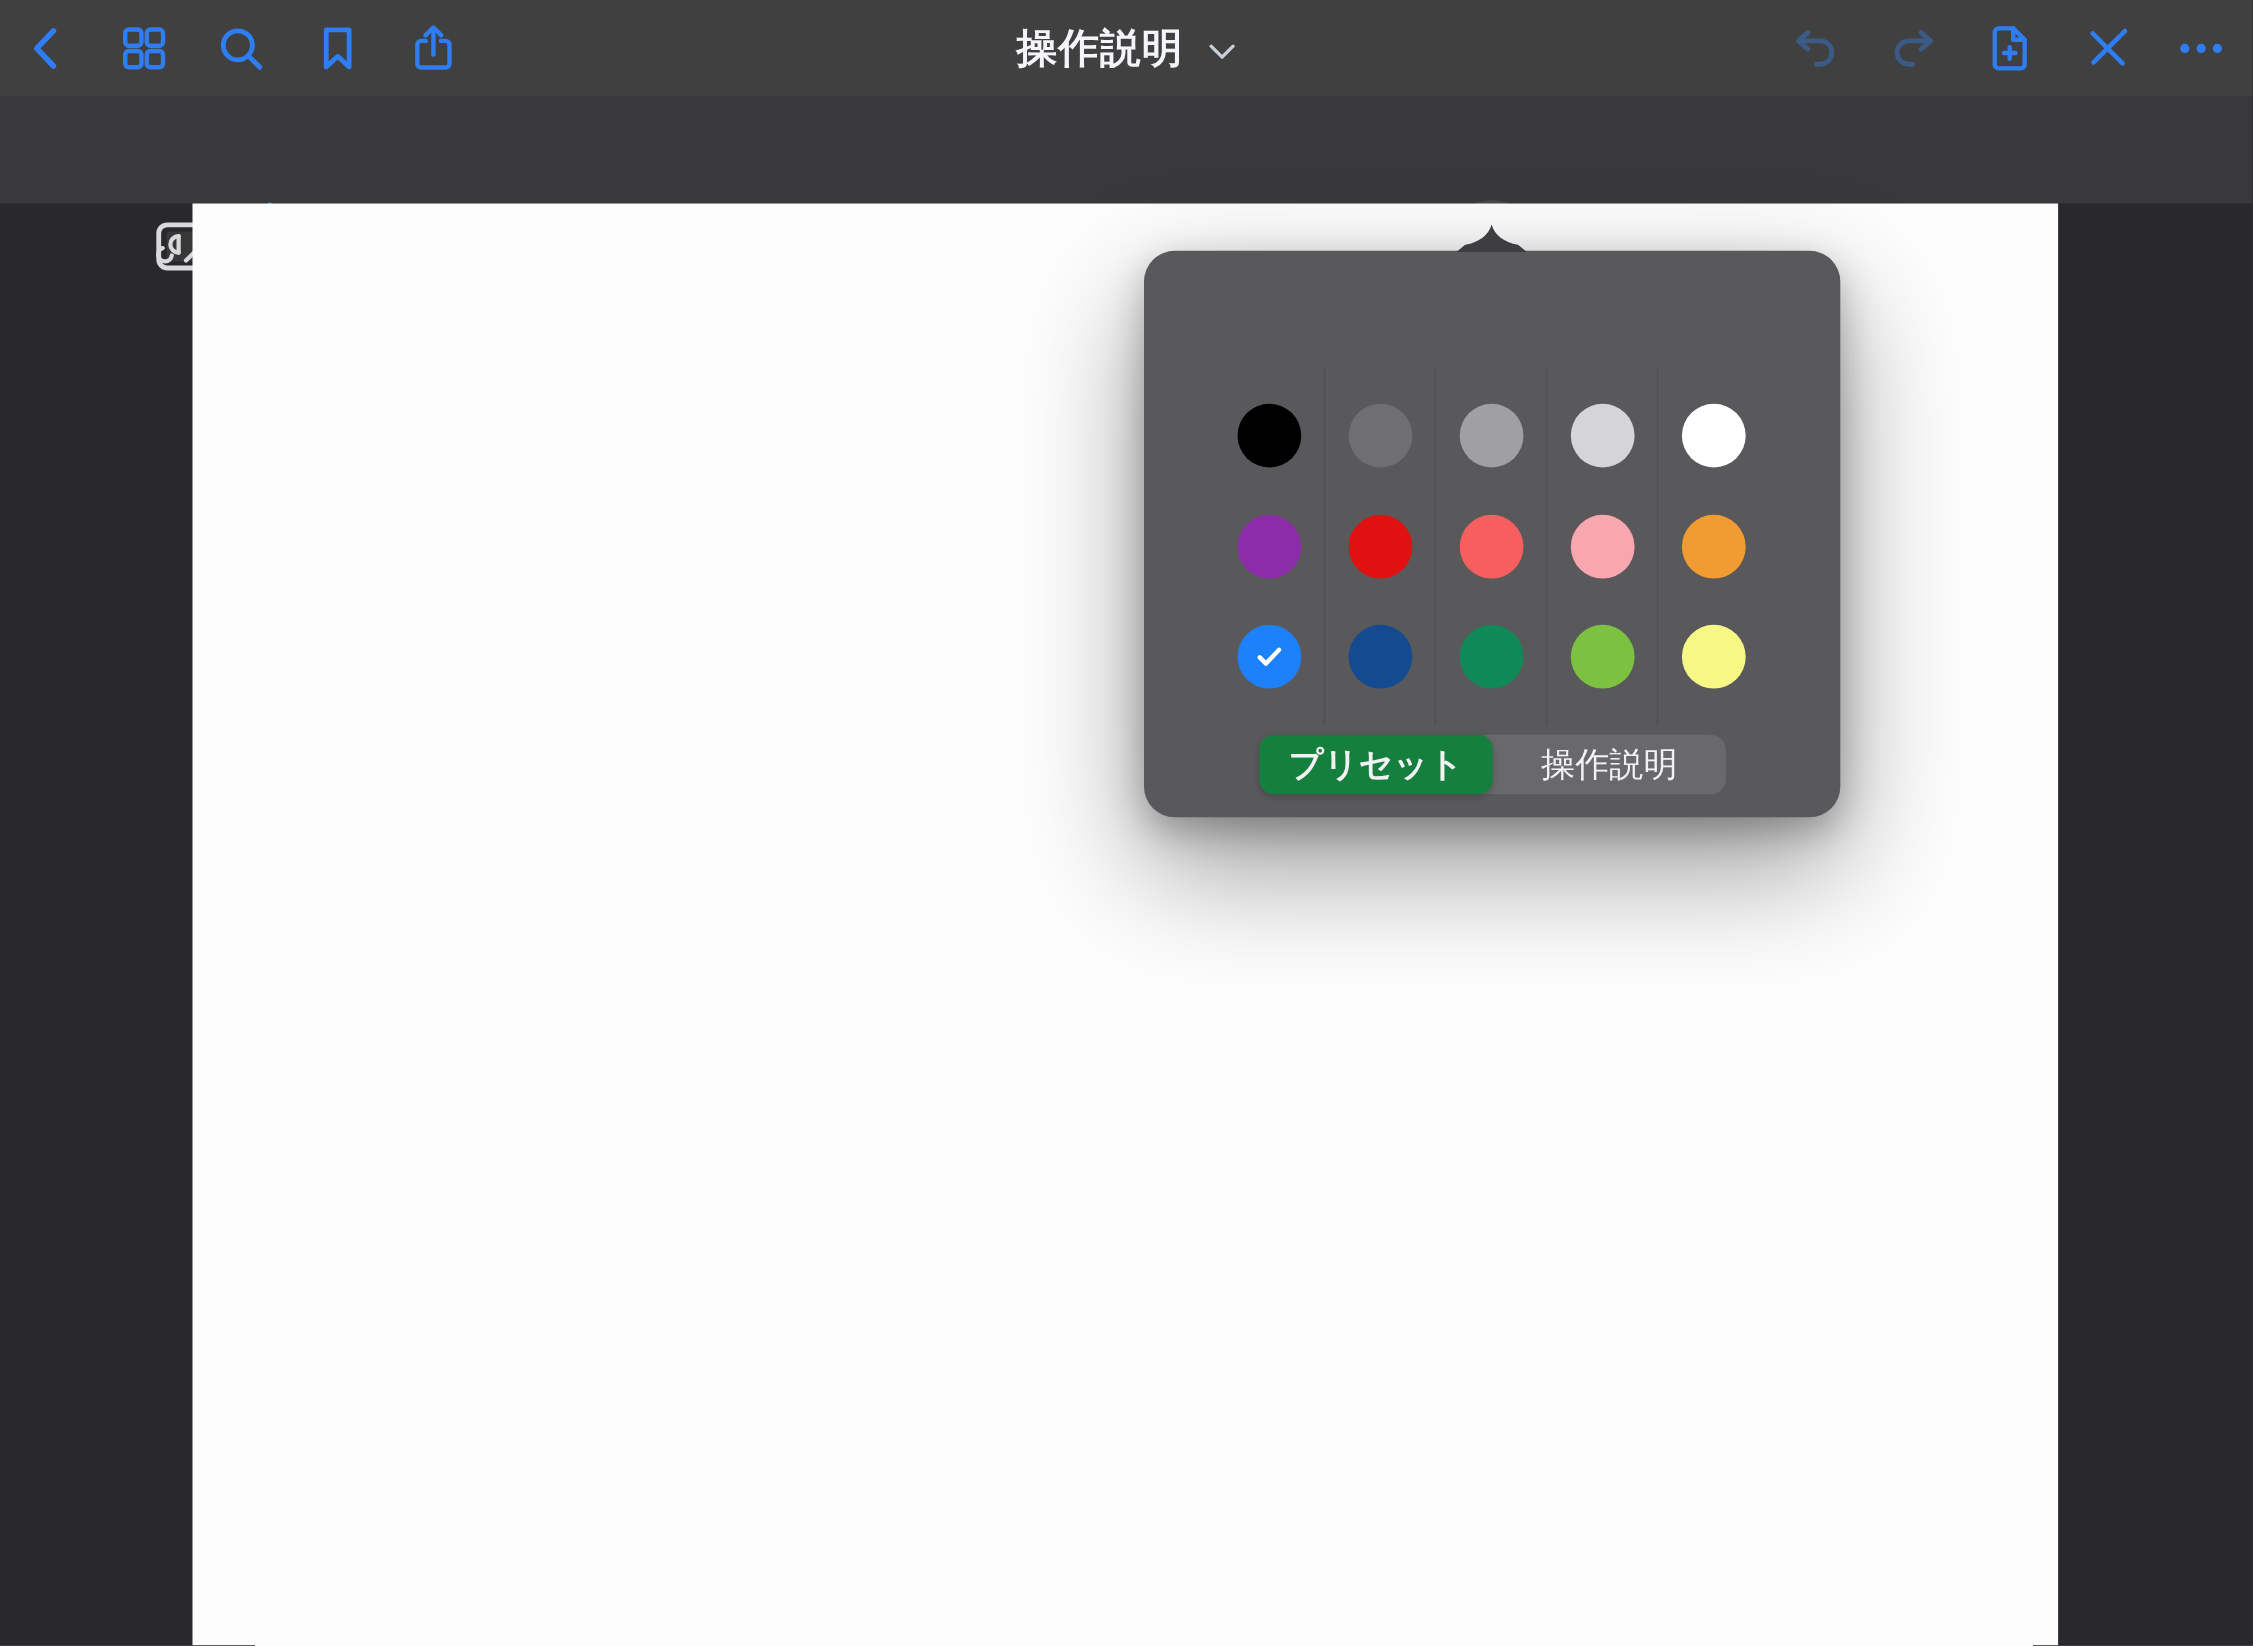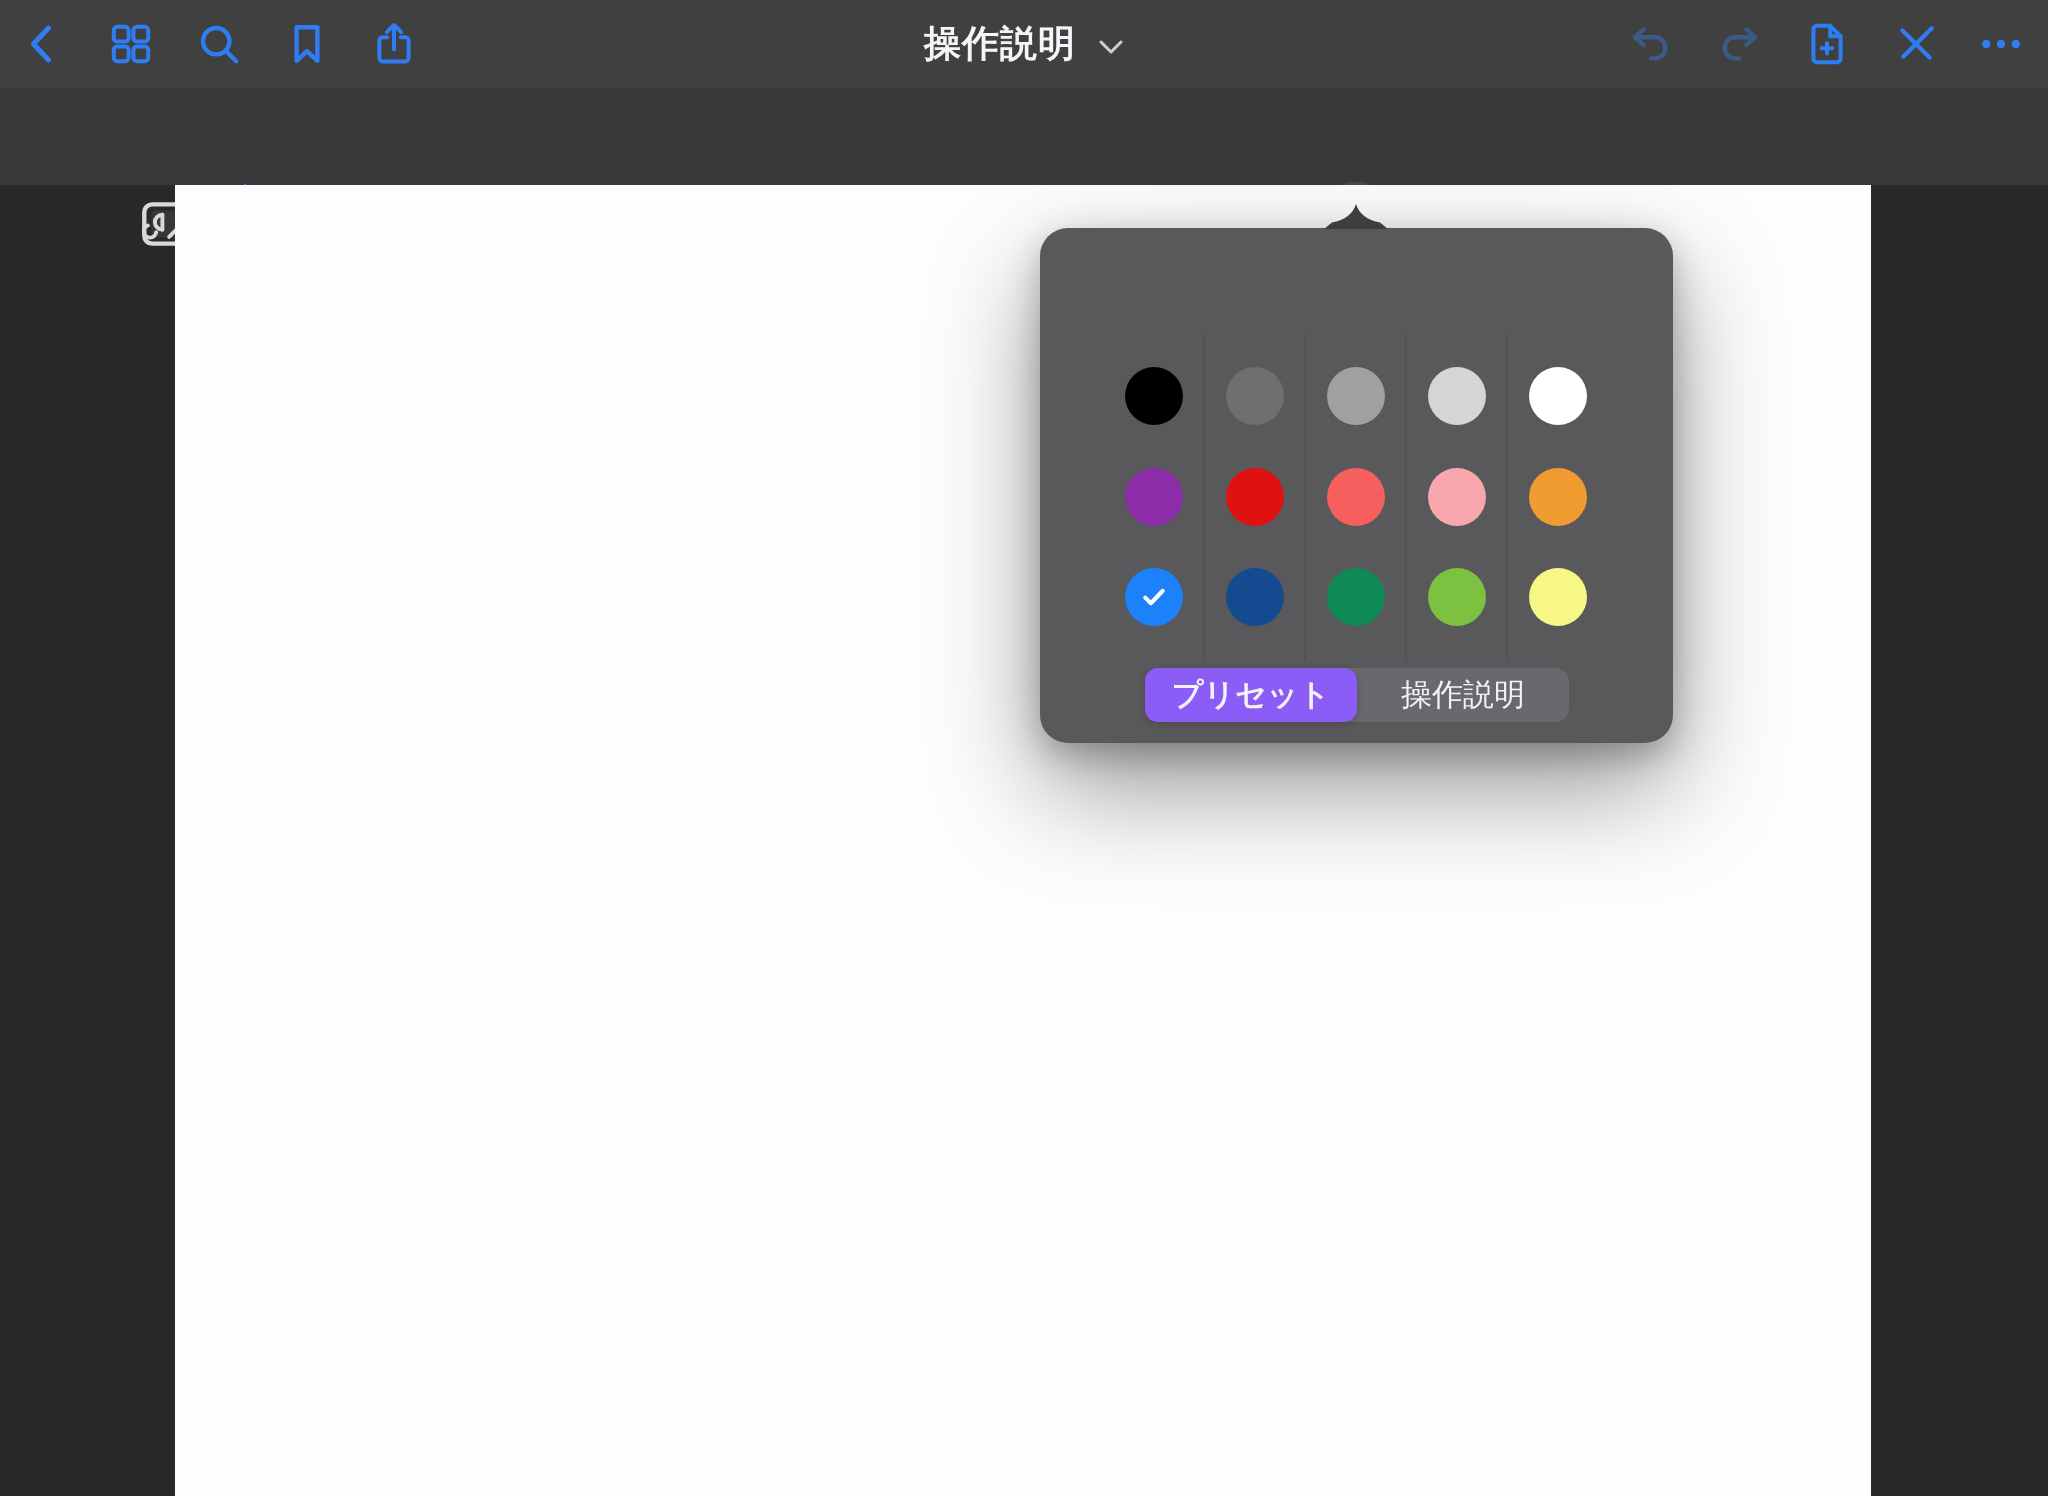--- a/index.html
+++ b/index.html
@@ -47,21 +47,21 @@
 
   #palette{position:absolute;left:63px;top:118px;width:505px;height:302px;display:grid;
            grid-template-columns:repeat(5,101px);grid-template-rows:repeat(3,100.6px);}
   .pal-cell{position:relative;display:flex;align-items:center;justify-content:center;}
   .pal-swatch{width:58px;height:58px;border-radius:50%;cursor:pointer;display:flex;align-items:center;justify-content:center;color:#fff;}
   .pal-swatch svg{width:30px;height:26px;}
   .col-div{position:absolute;top:-12px;bottom:-12px;width:2px;background:rgba(0,0,0,.07);}
 
   #segmented{position:absolute;left:105px;top:440px;width:424px;height:54px;border-radius:14px;background:#69696d;display:flex;cursor:pointer;}
   .seg{flex:1;display:flex;align-items:center;justify-content:center;color:#f2f2f4;font-size:31px;border-radius:13px;}
-  .seg.sel{background:#8b5cf6;font-weight:700;box-shadow:0 2px 6px rgba(0,0,0,.18);}
+  .seg.sel{background:#15803d;font-weight:700;box-shadow:0 2px 6px rgba(0,0,0,.18);}
 </style>
 </head>
 <body>
 
 <div id="stage">
 
   <div id="topbar">
     <div class="tb-icon" style="left:43px">
       <svg viewBox="0 0 24 24" fill="none" stroke="currentColor" stroke-width="2.5" stroke-linecap="round" stroke-linejoin="round">
           <path d="M14.8 4 L7.2 12 L14.8 20"></path>

